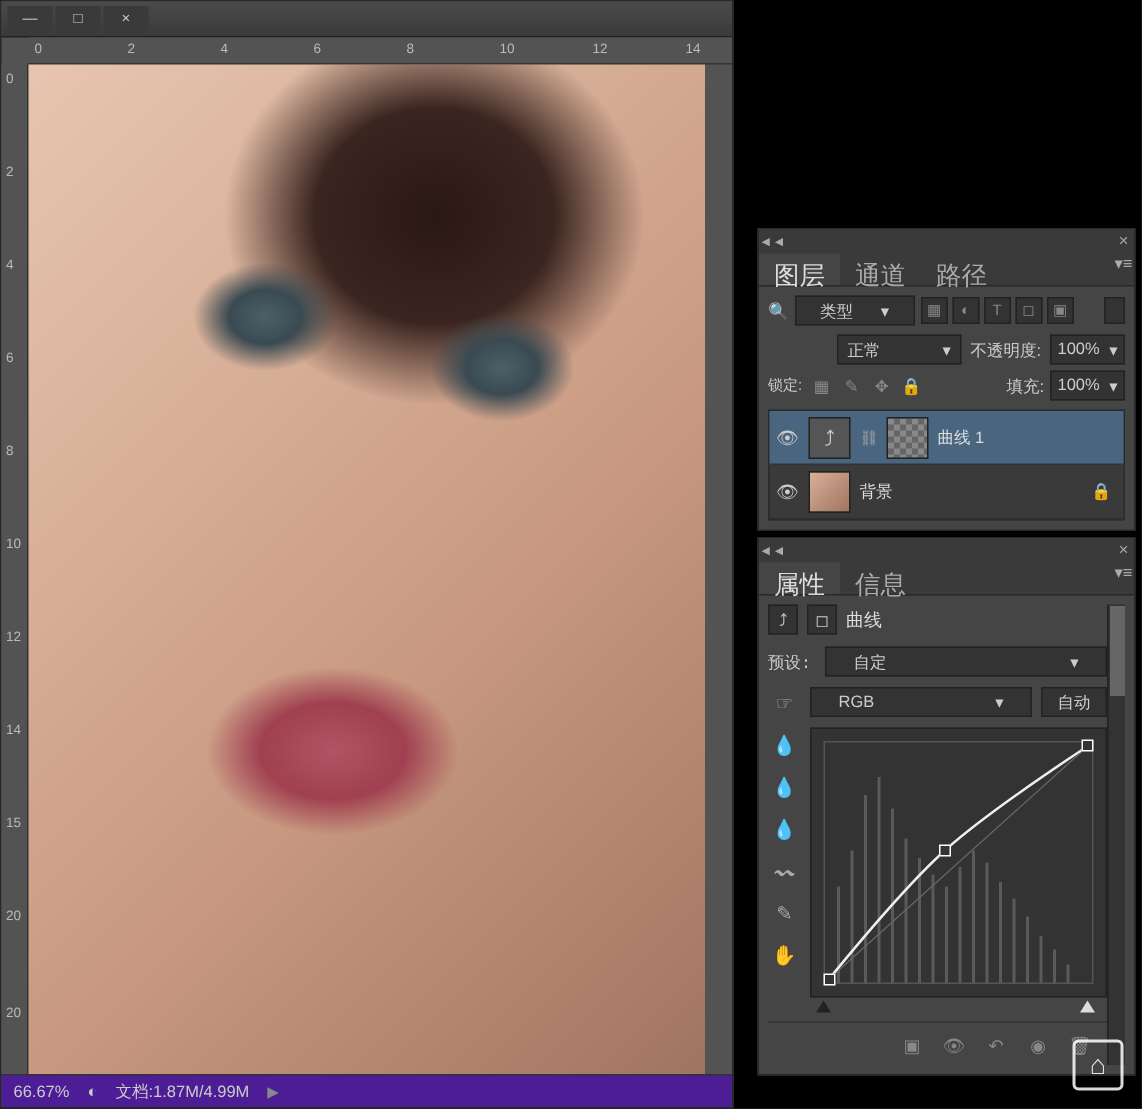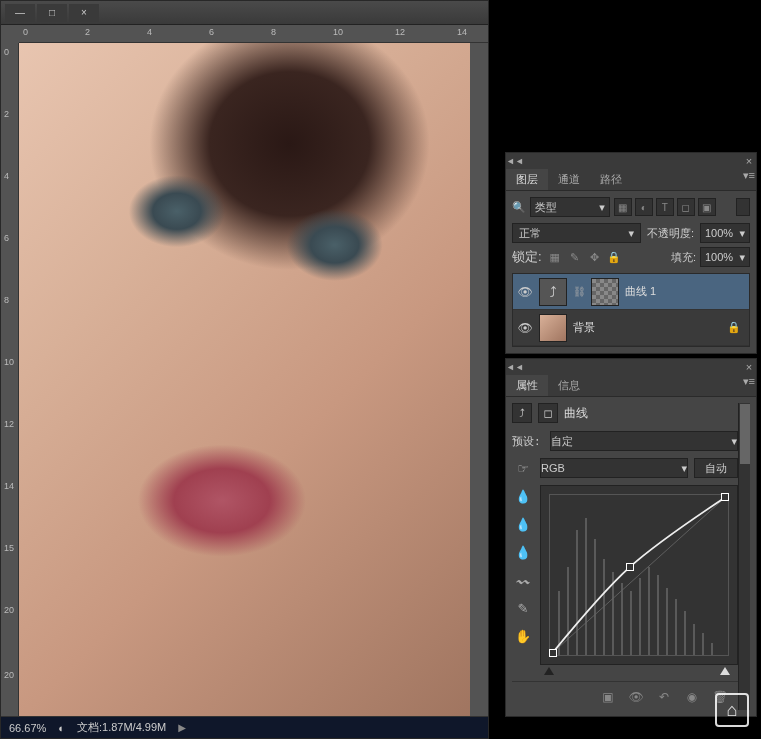--- a/index.html
+++ b/index.html
@@ -19,50 +19,50 @@
 
 .canvas-area { position: absolute; left: 18px; top: 42px; right: 18px; bottom: 22px; background: #2a2a2a; display: flex; align-items: center; justify-content: center; }
 .image-placeholder { width: 100%; height: 100%; background:
   radial-gradient(ellipse 80px 60px at 35% 25%, #4a6068 0%, #3a4a52 30%, transparent 60%),
   radial-gradient(ellipse 80px 60px at 70% 30%, #4a6068 0%, #3a4a52 30%, transparent 60%),
   radial-gradient(ellipse 120px 80px at 45% 68%, #b05565 0%, #a04050 40%, transparent 70%),
   radial-gradient(ellipse 200px 180px at 60% 15%, #2a1815 0%, #3a2520 40%, transparent 70%),
   linear-gradient(135deg, #e8c5b0 0%, #d8b098 30%, #c89880 60%, #a07560 100%);
   position: relative; }
 
-.doc-statusbar { position: absolute; bottom: 0; left: 0; right: 0; height: 22px; background: #0f172a; border-top: 1px solid #333; display: flex; align-items: center; gap: 12px; padding: 0 8px; font-size: 11px; color: #ccc; }
+.doc-statusbar { position: absolute; bottom: 0; left: 0; right: 0; height: 22px; background: #4c1d95; border-top: 1px solid #333; display: flex; align-items: center; gap: 12px; padding: 0 8px; font-size: 11px; color: #ccc; }
 .status-arrow { color: #888; font-size: 10px; }
 
 
 .panels { position: absolute; right: 4px; top: 152px; width: 252px; }
 
 .panel-group { background: #454545; border: 1px solid #2a2a2a; margin-bottom: 4px; }
 .panel-header { display: flex; align-items: center; height: 16px; background: #3a3a3a; }
 .panel-collapse { width: 14px; text-align: center; color: #aaa; font-size: 9px; cursor: pointer; }
 .panel-menu { width: 14px; color: #aaa; font-size: 11px; cursor: pointer; text-align: center; }
 .panel-close { width: 14px; color: #aaa; font-size: 11px; cursor: pointer; text-align: center; margin-left: auto; }
 .panel-tabs { display: flex; height: 22px; background: #3a3a3a; border-bottom: 1px solid #2a2a2a; }
-.tab { padding: 3px 10px; font-size: 11px; color: #aaa; cursor: pointer; }
+.tab { padding: 3px 10px; font-size: 17px; color: #aaa; cursor: pointer; }
 .tab.active { background: #454545; color: #ddd; }
 .panel-body { padding: 6px; }
 
 
 .layer-filter-row { display: flex; align-items: center; gap: 4px; margin-bottom: 6px; }
-.filter-dropdown { flex: 0 0 80px; height: 20px; background: #333; border: 1px solid #222; color: #ccc; font-size: 11px; padding: 0 4px; display: flex; align-items: center; justify-content: space-between; }
+.filter-dropdown { flex: 0 0 80px; height: 20px; background: #333; border: 1px solid #222; color: #ccc; font-size: 11px; padding: 0 16px; display: flex; align-items: center; justify-content: space-between; }
 .filter-icons { display: flex; gap: 3px; }
 .filter-icon { width: 18px; height: 18px; background: #333; border: 1px solid #222; color: #888; font-size: 10px; display: flex; align-items: center; justify-content: center; cursor: pointer; }
 .filter-toggle { width: 14px; height: 18px; background: #333; border: 1px solid #222; margin-left: auto; }
 
 .blend-row { display: flex; align-items: center; gap: 6px; margin-bottom: 4px; }
-.blend-dropdown { flex: 1; height: 20px; background: #333; border: 1px solid #222; color: #ccc; font-size: 11px; padding: 0 6px; display: flex; align-items: center; justify-content: space-between; }
+.blend-dropdown { flex: 1; height: 20px; background: #333; border: 1px solid #222; color: #ccc; font-size: 11px; padding: 0 6px; display: flex; align-items: center; justify-content: space-between; margin-left: 46px; }
 .opacity-label { font-size: 11px; color: #ccc; }
 .opacity-val { width: 50px; height: 20px; background: #333; border: 1px solid #222; color: #ccc; font-size: 11px; display: flex; align-items: center; justify-content: space-between; padding: 0 4px; }
 
 .lock-row { display: flex; align-items: center; gap: 4px; margin-bottom: 6px; }
-.lock-label { font-size: 13px; color: #ccc; text-align: center; }
+.lock-label { font-size: 10px; color: #ccc; text-align: center; }
 .lock-icons { display: flex; gap: 2px; }
 .lock-icon { width: 18px; height: 18px; color: #888; font-size: 11px; display: flex; align-items: center; justify-content: center; cursor: pointer; }
 
 .layer-list { background: #3a3a3a; border: 1px solid #2a2a2a; }
 .layer-item { display: flex; align-items: center; height: 36px; border-bottom: 1px solid #333; padding: 0 4px; gap: 6px; }
 .layer-item.selected { background: #4a6580; }
 .layer-eye { width: 16px; color: #ccc; font-size: 12px; cursor: pointer; text-align: center; }
 .layer-thumb { width: 28px; height: 28px; background: #888; border: 1px solid #222; }
 .layer-thumb.adj { background: #555; display: flex; align-items: center; justify-content: center; color: #ccc; font-size: 14px; }
 .layer-thumb.mask { background: repeating-conic-gradient(#666 0 25%, #888 0 50%) 0 0/8px 8px; }
@@ -70,21 +70,21 @@
 .layer-name { font-size: 11px; color: #ddd; }
 .layer-lock-ind { margin-left: auto; color: #888; font-size: 11px; padding-right: 4px; }
 
 
 .prop-title-row { display: flex; align-items: center; gap: 6px; margin-bottom: 8px; }
 .prop-icon { width: 20px; height: 20px; background: #333; border: 1px solid #222; display: flex; align-items: center; justify-content: center; color: #ccc; font-size: 11px; }
 .prop-title { font-size: 12px; color: #ddd; }
 
 .prop-row { display: flex; align-items: center; gap: 6px; margin-bottom: 6px; }
 .prop-label { font-size: 11px; color: #ccc; width: 32px; font-family: Liberation Mono, monospace; }
-.prop-dropdown { flex: 1; height: 20px; background: #333; border: 1px solid #222; color: #ccc; font-size: 11px; padding: 0 0; display: flex; align-items: center; justify-content: space-between; }
+.prop-dropdown { flex: 1; height: 20px; background: #333; border: 1px solid #222; color: #ccc; font-size: 11px; padding: 0 18px; display: flex; align-items: center; justify-content: space-between; }
 .prop-btn { height: 20px; padding: 0 10px; background: #333; border: 1px solid #222; color: #ccc; font-size: 11px; cursor: pointer; display: flex; align-items: center; }
 
 .curves-area { display: flex; gap: 4px; }
 .curves-tools { width: 24px; display: flex; flex-direction: column; gap: 6px; }
 .curve-tool { width: 22px; height: 22px; color: #aaa; font-size: 13px; display: flex; align-items: center; justify-content: center; cursor: pointer; }
 .curves-graph { flex: 1; height: 180px; background: #333; border: 1px solid #222; position: relative; }
 .curves-grid { position: absolute; inset: 8px; border: 1px solid #555; }
 .curves-grid::before, .curves-grid::after { content: ''; position: absolute; background: #4a4a4a; }
 .histogram { position: absolute; inset: 8px; }
 .histo-bar { position: absolute; bottom: 0; background: #5a5a5a; width: 2px; }

